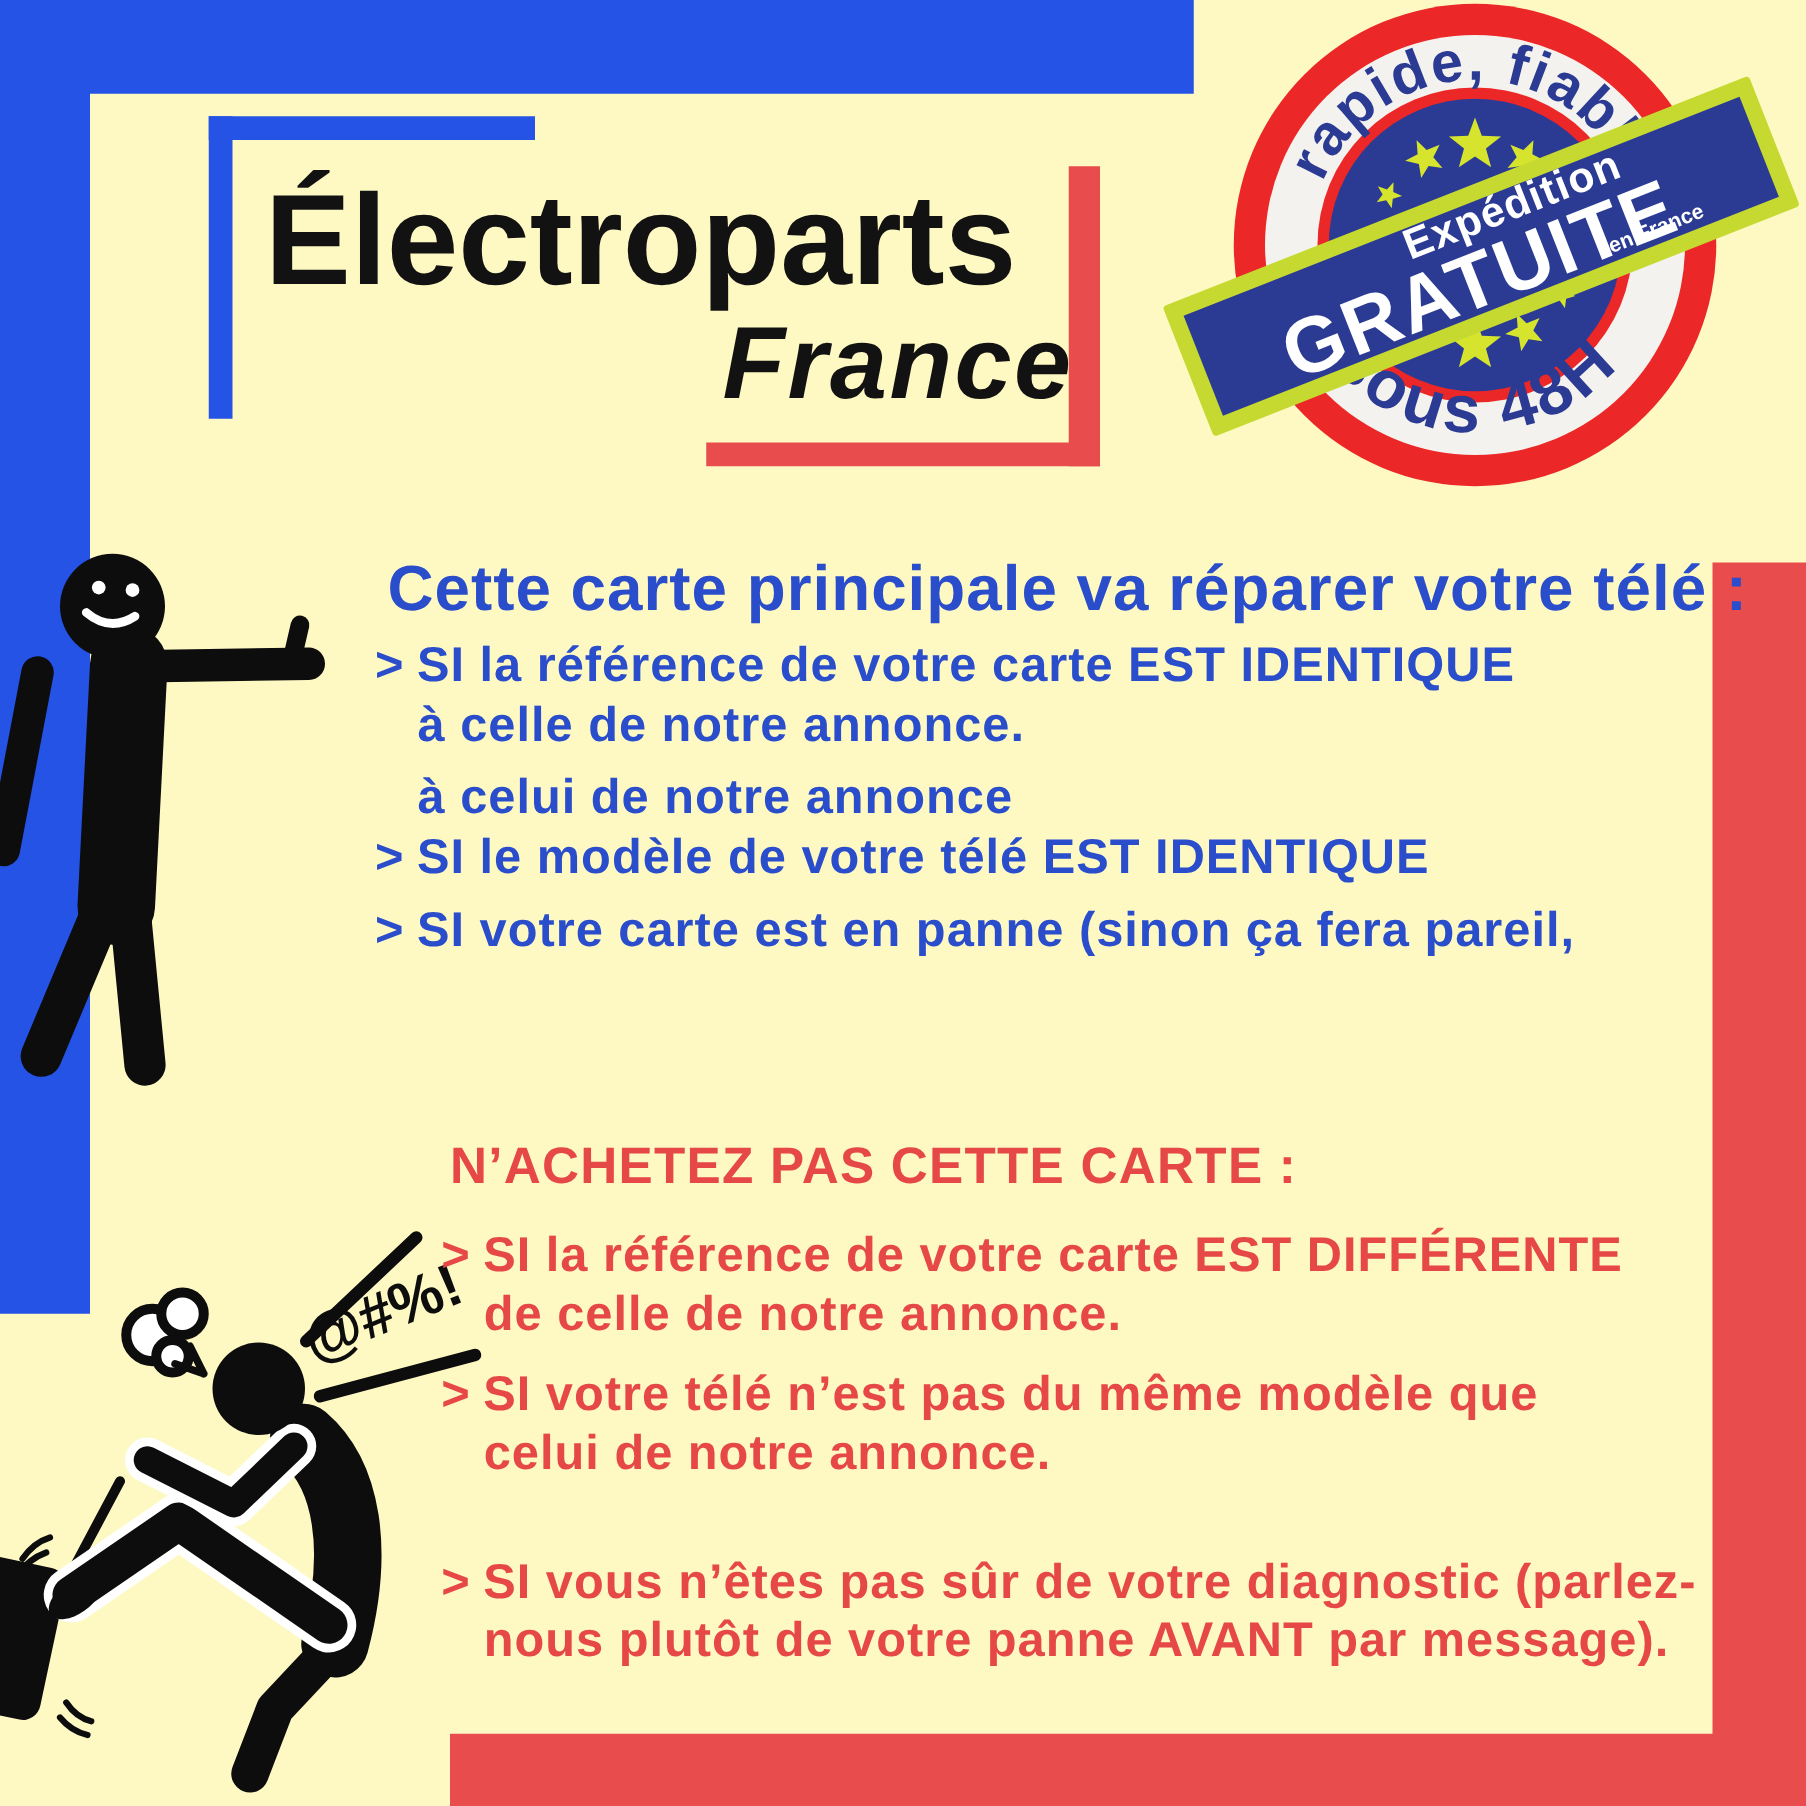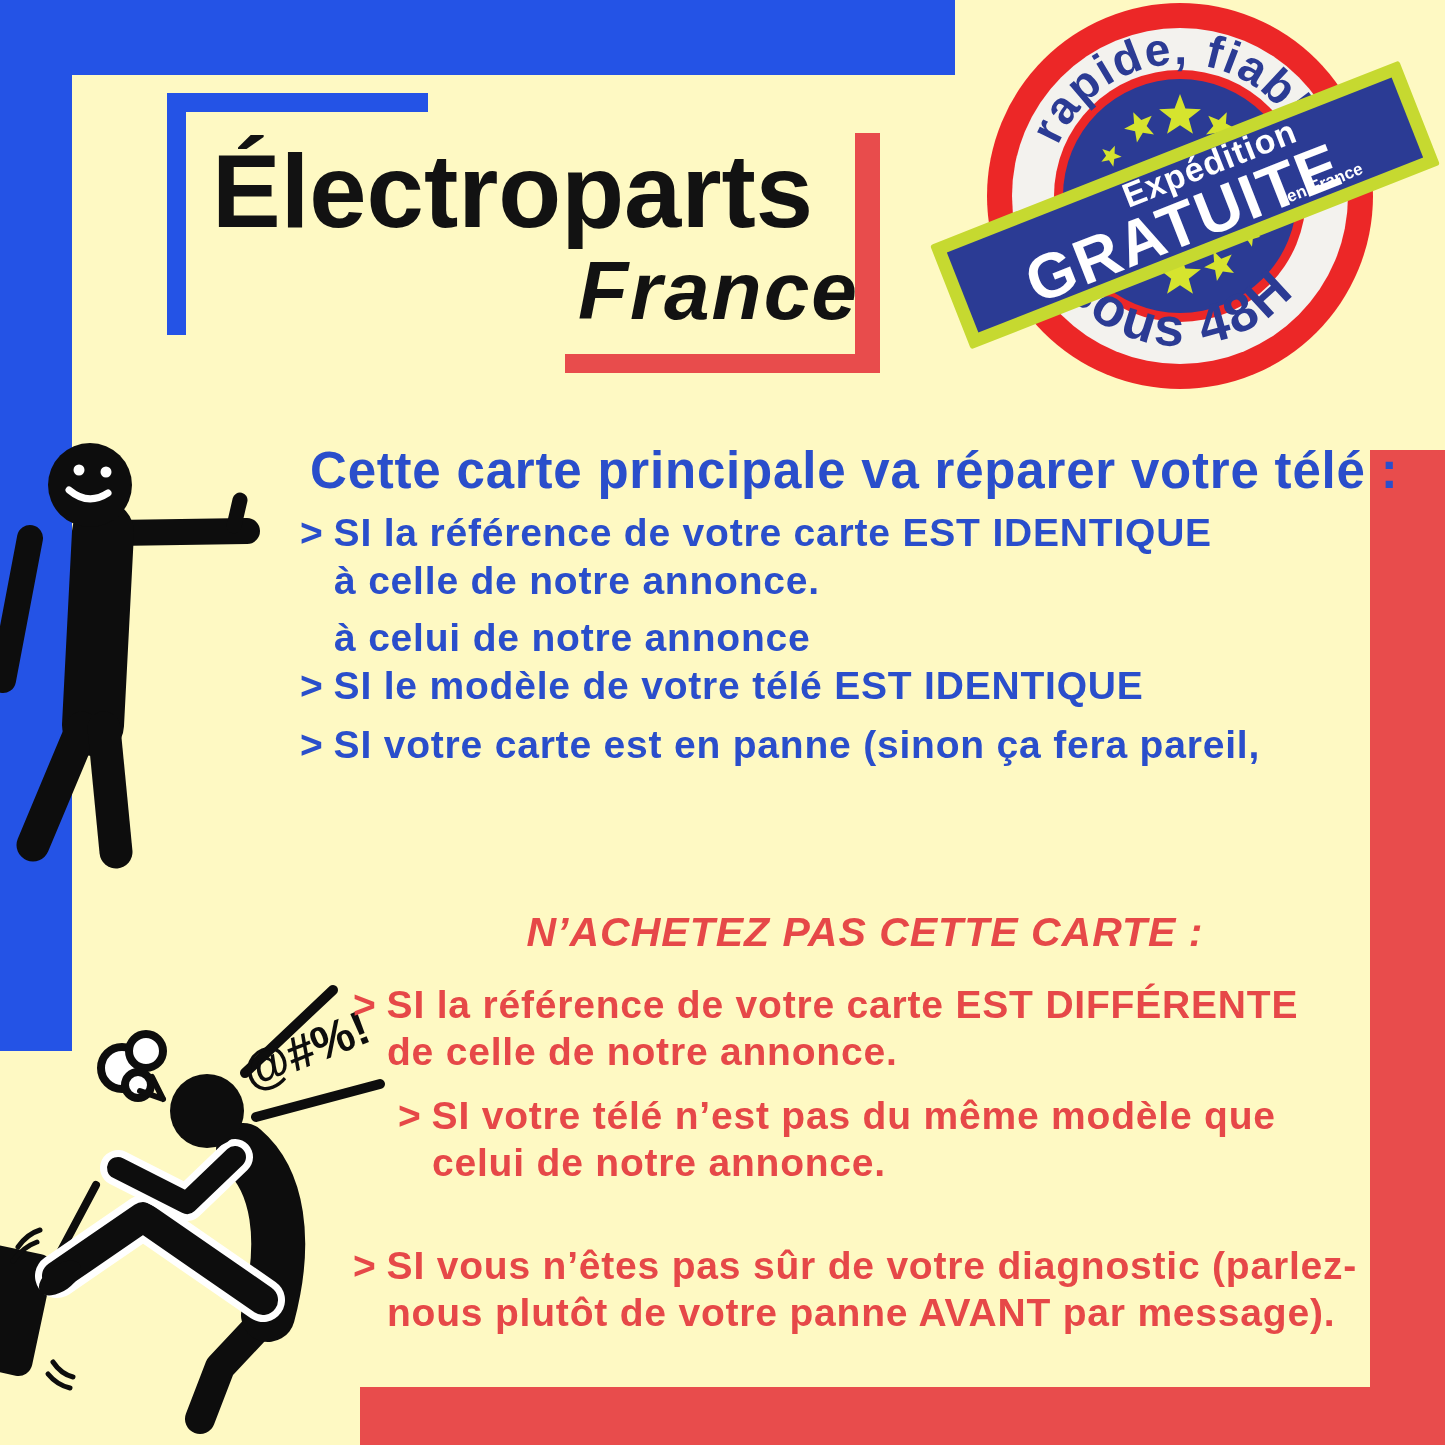--- a/index.html
+++ b/index.html
@@ -25,24 +25,24 @@
   .badge{left:930px;top:0px;width:510px;height:405px;overflow:visible;}
   
   .blue-heading{left:310px;top:447px;font-size:51px;line-height:48px;font-weight:bold;color:#2a4ecb;letter-spacing:.8px;white-space:nowrap;}
   .bullet{position:absolute;left:300px;font-weight:bold;white-space:nowrap;}
   .bullet .ln{display:block;}
   .bullet .cont{padding-left:34px;}
   .bullet .mk{margin-right:10px;}
   .bullet.blue{color:#2a4ecb;font-size:39px;letter-spacing:.8px;}
   .bullet.blue .ln{line-height:48px;}
   .b-blue-1{top:509px;} .b-blue-2{top:614px;} .b-blue-3{top:721px;}
-  .red-heading{left:360px;top:909px;width:1010px;text-align:center;font-size:41px;line-height:46px;font-weight:bold;color:#e64848;letter-spacing:1px;white-space:nowrap;font-style:italic;}
+  .red-heading{left:360px;top:909px;width:1010px;text-align:left;font-size:41px;line-height:46px;font-weight:bold;color:#e64848;letter-spacing:1px;white-space:nowrap;}
   .bullet.red{left:353px;color:#e64848;font-size:39px;letter-spacing:.8px;}
   .bullet.red .ln{line-height:47px;}
-  .b-red-1{top:981px;} .b-red-2{top:1092px;margin-left:45px;} .b-red-3{top:1242px;}
+  .b-red-1{top:981px;} .b-red-2{top:1092px;} .b-red-3{top:1242px;}
   
   .fig-happy{left:0;top:430px;width:290px;height:460px;}
   .fig-angry{left:0;top:985px;width:400px;height:460px;}
   svg{display:block;overflow:visible;}
   .star{fill:#d6e42e;}
 </style>
 </head>
 <body>
 
 <div class="canvas">

